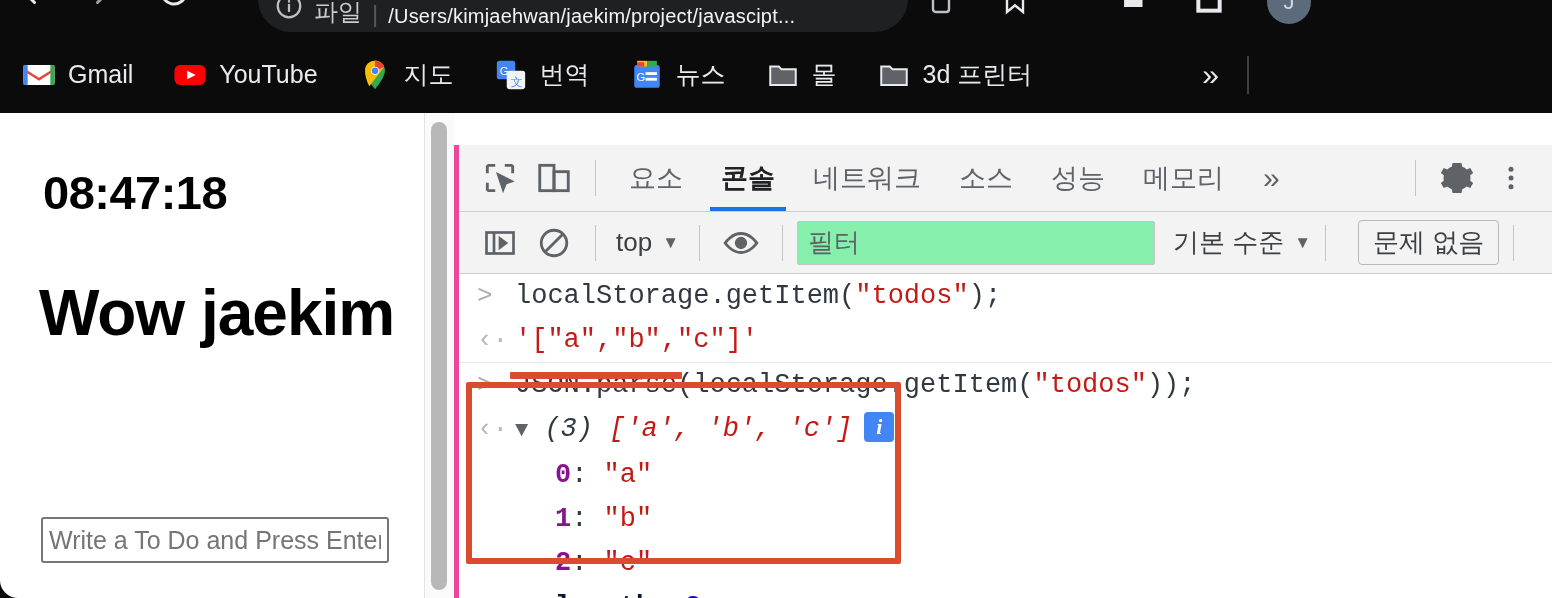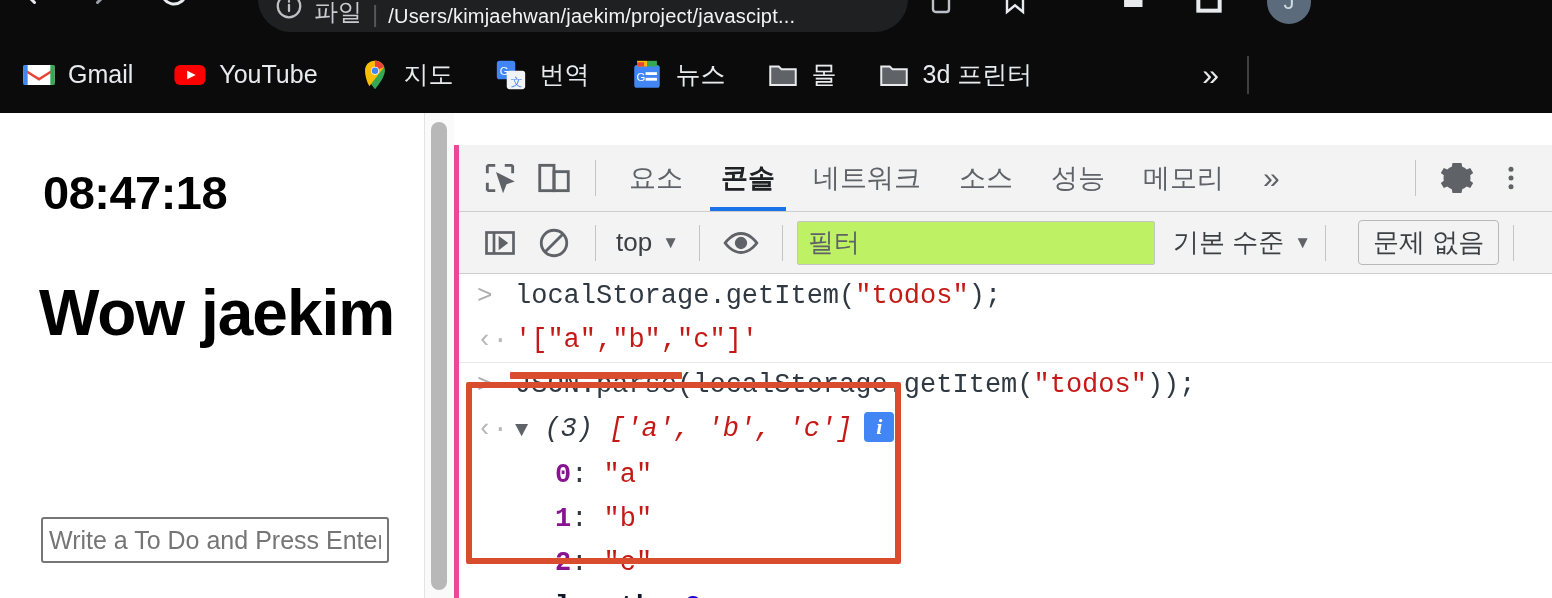--- a/index.html
+++ b/index.html
@@ -2,21 +2,21 @@
 <html><head>
 <meta charset="utf-8">
 <style>
   * { box-sizing: border-box; margin: 0; padding: 0; }
   html, body {
     width: 1552px; height: 598px;
     overflow: hidden;
     background: #0a0a0a;
     font-family: "Liberation Sans", sans-serif;
   }
-  #root { position: relative; width: 1552px; height: 598px; background: #fff; }
+  #root { position: relative; width: 1552px; height: 598px; background: #fff; border-radius: 18px; }
 
   
   .chrome {
     position: absolute; left: 0; top: 0; width: 1552px; height: 113px;
     background: #0b0b0b;
   }
   .omnibar-row {
     position: absolute; left: 0; top: 0; width: 1552px; height: 32px;
     overflow: hidden;
   }
@@ -133,21 +133,21 @@
     position: relative; height: 62px; background: #f3f3f3;
     border-bottom: 1px solid #cdcdcd;
     display: flex; align-items: center; padding-left: 14px;
   }
   .ctx-select {
     font-size: 26px; color: #3c4043; display: flex; align-items: center; gap: 10px;
     padding: 0 6px; white-space: nowrap;
   }
   .caret { font-size: 17px; color: #5f6368; }
   .filter-input {
-    width: 358px; height: 44px; background: #bef264;
+    width: 358px; height: 44px; background: #86efac;
     border: 1px solid #c4c4c4; border-radius: 2px;
     font-size: 26px; color: #3c4043; padding: 0 10px;
     font-family: "Liberation Sans", sans-serif; outline: none;
   }
   .filter-input::placeholder { color: #5f6368; }
   .level-select {
     font-size: 26px; color: #3c4043; display: flex; align-items: center; gap: 10px;
     margin-left: 18px; white-space: nowrap;
   }
   .issues-btn {

